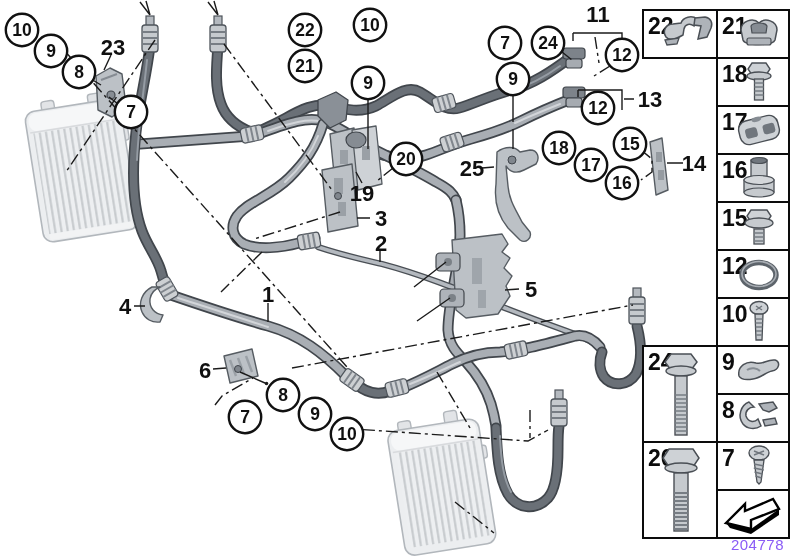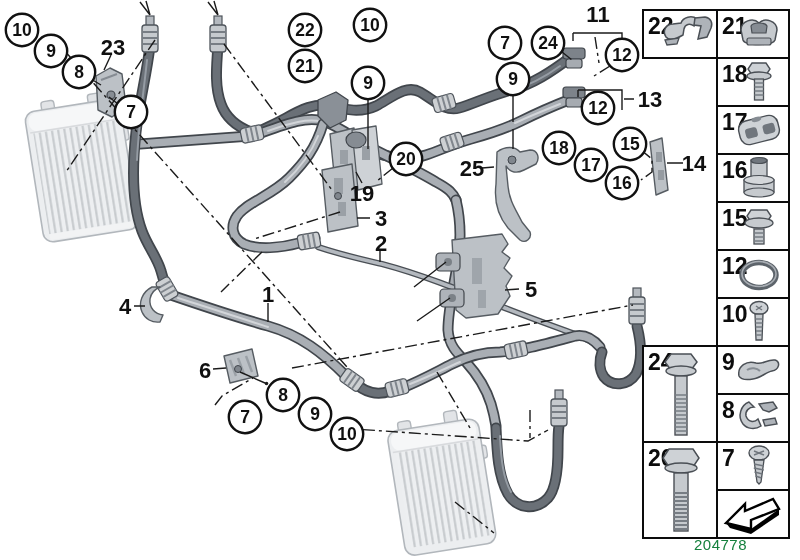--- a/index.html
+++ b/index.html
@@ -15,22 +15,22 @@
   .sheend{fill:none;stroke:#9aa1a8;stroke-width:2;stroke-linecap:round;opacity:.9}
   .lead{fill:none;stroke:#1b1b1b;stroke-width:1.4}
   .dash{fill:none;stroke:#1b1b1b;stroke-width:1.4;stroke-dasharray:12 4 3 4}
   .part{fill:#bcc1c6;stroke:#565c62;stroke-width:1.4;stroke-linejoin:round}
   .partl{fill:#ced2d6;stroke:#565c62;stroke-width:1.3;stroke-linejoin:round}
   .partd{fill:#8a9097;stroke:#41464c;stroke-width:1.3;stroke-linejoin:round}
   .cellrect{fill:#ffffff;stroke:#0c0c0c;stroke-width:2}
   .cellnum{font-family:"Liberation Sans",sans-serif;font-weight:bold;font-size:23px;fill:#0c0c0c}
   .calloutnum{font-family:"Liberation Sans",sans-serif;font-weight:bold;font-size:17.5px;fill:#101010}
   .plainnum{font-family:"Liberation Sans",sans-serif;font-weight:bold;font-size:22px;fill:#101010}
-  .doc-number{position:absolute;left:694px;top:536px;width:90px;text-align:left;
-    font-size:15px;color:#15803d;letter-spacing:.5px}
+  .doc-number{position:absolute;left:694px;top:536px;width:90px;text-align:right;
+    font-size:15px;color:#8b5cf6;letter-spacing:.5px}
 </style>
 </head>
 <body>
 
 <div id="stage">
 
 <svg id="diagram-svg" width="800" height="560" viewBox="0 0 800 560" xmlns="http://www.w3.org/2000/svg">
   <defs>
     <pattern id="hatch" width="6.2" height="8" patternUnits="userSpaceOnUse">
       <rect width="6.2" height="8" fill="#edeff1"></rect>

